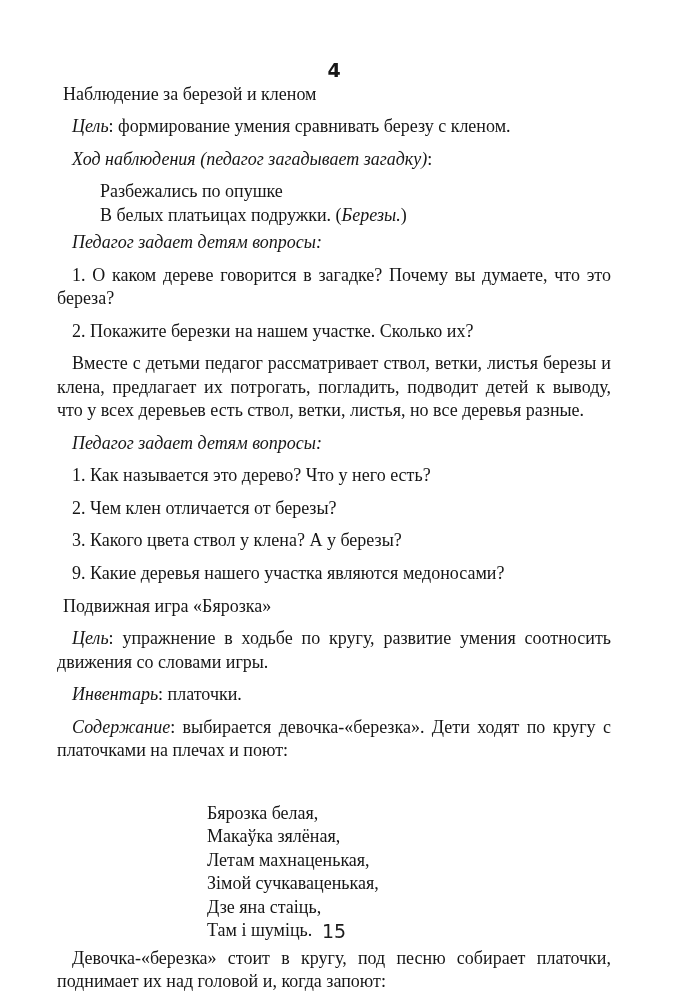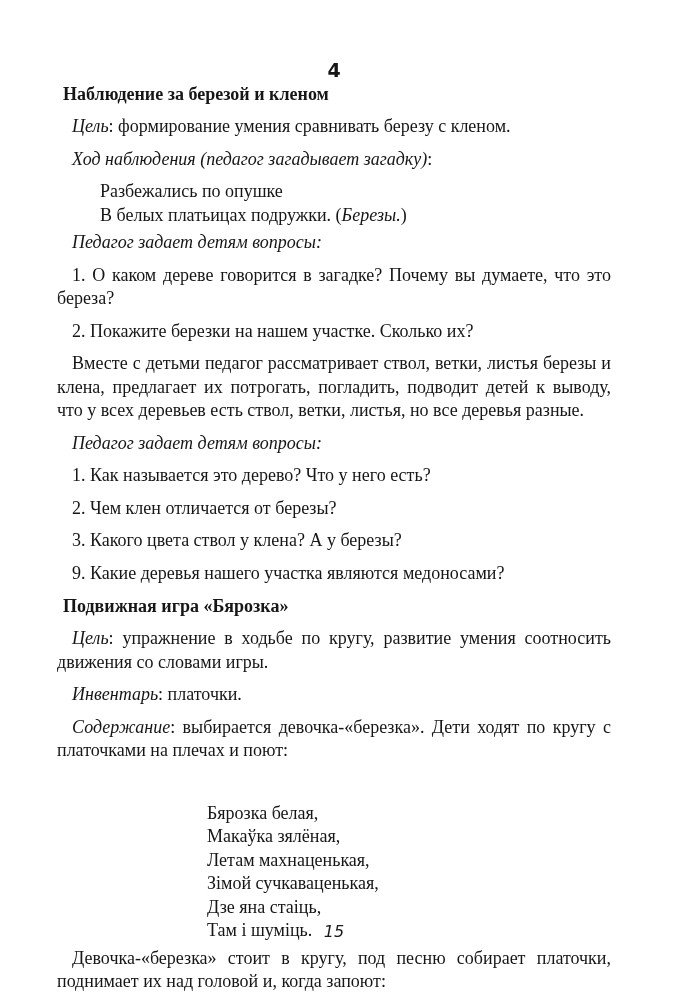--- a/index.html
+++ b/index.html
@@ -16,43 +16,42 @@
     color: #161616;
   }
   .entry-number {
     text-align: center;
     font-family: "DejaVu Sans", "Liberation Sans", sans-serif;
     font-weight: 700;
     font-size: 19px;
     line-height: 24px;
   }
   .heading {
-    font-weight: 700;
+    font-weight: 400;
     text-indent: 15px;
     line-height: 24px;
   }
   p { margin: 9px; }
   .para { text-indent: 15px; }
   .justify { text-align: justify; }
   .it { font-style: italic; }
   .mt4 { margin-top: 4px; }
   .mt5 { margin-top: 6px; }
   .verse-riddle { margin-left: 52px; }
   .verse-poem { margin-left: 159px; margin-top: 39px; }
   .verse-line { white-space: nowrap; }
   .page-number {
     position: absolute;
     top: 920px;
     left: 48px;
     width: 572px;
     text-align: center;
     font-family: "DejaVu Sans", "Liberation Sans", sans-serif;
-    font-size: 16px;
+    font-size: 19px;
     color: #1b1b1b;
-    font-style: italic;
   }
 </style>
 </head>
 <body>
 
 <div class="page">
 
   <div class="entry-number">4</div>
 
   <div class="heading">Наблюдение за березой и кленом</div>

